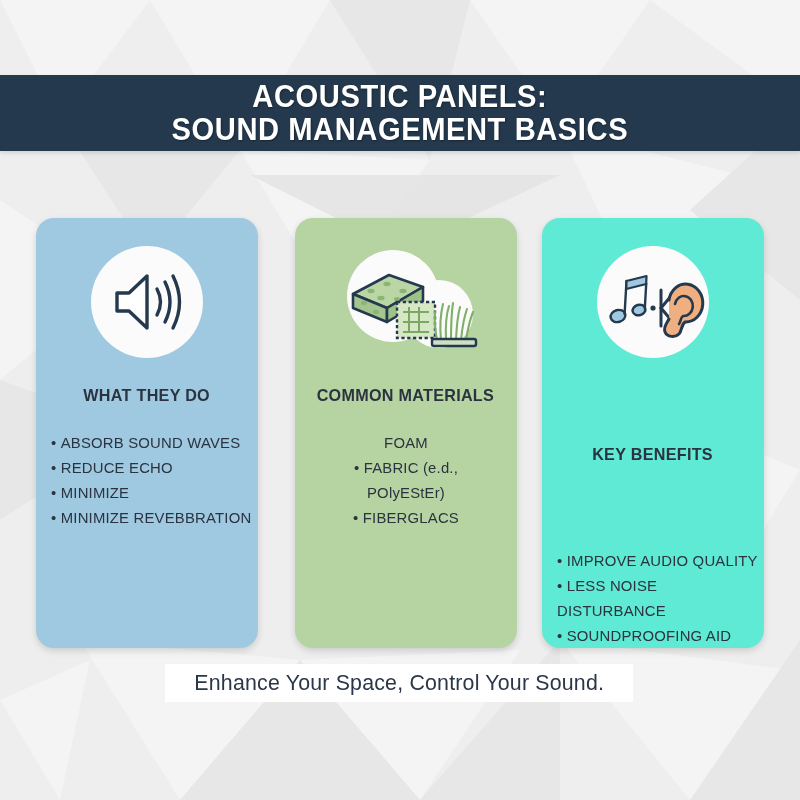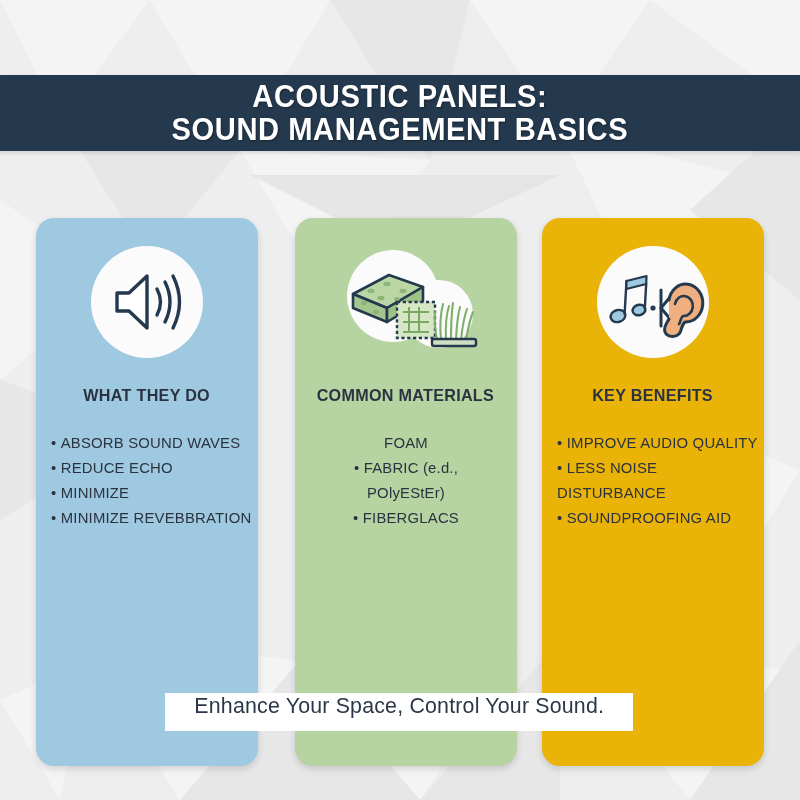--- a/index.html
+++ b/index.html
@@ -42,30 +42,30 @@
   }
   .header-title .l2{display:block;}
 
   
   .cards{
     position:absolute;left:36px;top:218px;width:728px;height:430px;
     display:flex;justify-content:space-between;
     z-index:2;
   }
   .card{
-    width:222px;height:548px;
+    width:222px;height:430px;
     border-radius:18px;
     box-shadow:0 3px 7px rgba(0,0,0,.14);
     display:flex;flex-direction:column;align-items:center;
     padding-top:28px;
     box-sizing:border-box;
   }
   .card-blue{background:#9fc9e0;}
   .card-green{background:#b6d3a2;margin-left:11px;}
-  .card-orange{background:#eab308;}
+  .card-orange{background:#5eead4;justify-content:space-between;}
 
   .icon-circle{
     width:112px;height:112px;border-radius:50%;
     background:#fbfbfb;
     display:flex;align-items:center;justify-content:center;
     position:relative;
   }
   .icon-circle.wide{background:transparent;}
   .icon-circle svg{display:block;overflow:visible;}
 
@@ -93,23 +93,23 @@
     transform:scaleX(.96);
   }
   .card-list.left{padding-left:22px;text-align:left;}
   .card-list.center{text-align:center;}
   .card-list li{text-transform:none;}
   .card-list.left li::before{content:"\2022\00a0";}
   .card-list.center li.bulleted::before{content:"\2022\00a0";}
 
   
   .footer-box{
-    position:absolute;left:165px;top:693px;width:468px;height:38px;
+    position:absolute;left:165px;top:664px;width:468px;height:38px;
     background:#ffffff;
-    display:flex;align-items:flex-start;justify-content:center;
+    display:flex;align-items:center;justify-content:center;
     z-index:2;
   }
   .footer-text{
     color:#2b3748;
     font-family:"Liberation Sans Narrow","Liberation Sans",sans-serif;
     font-size:22px;
     letter-spacing:.2px;
     transform:scaleX(.97);
   }
 </style>

